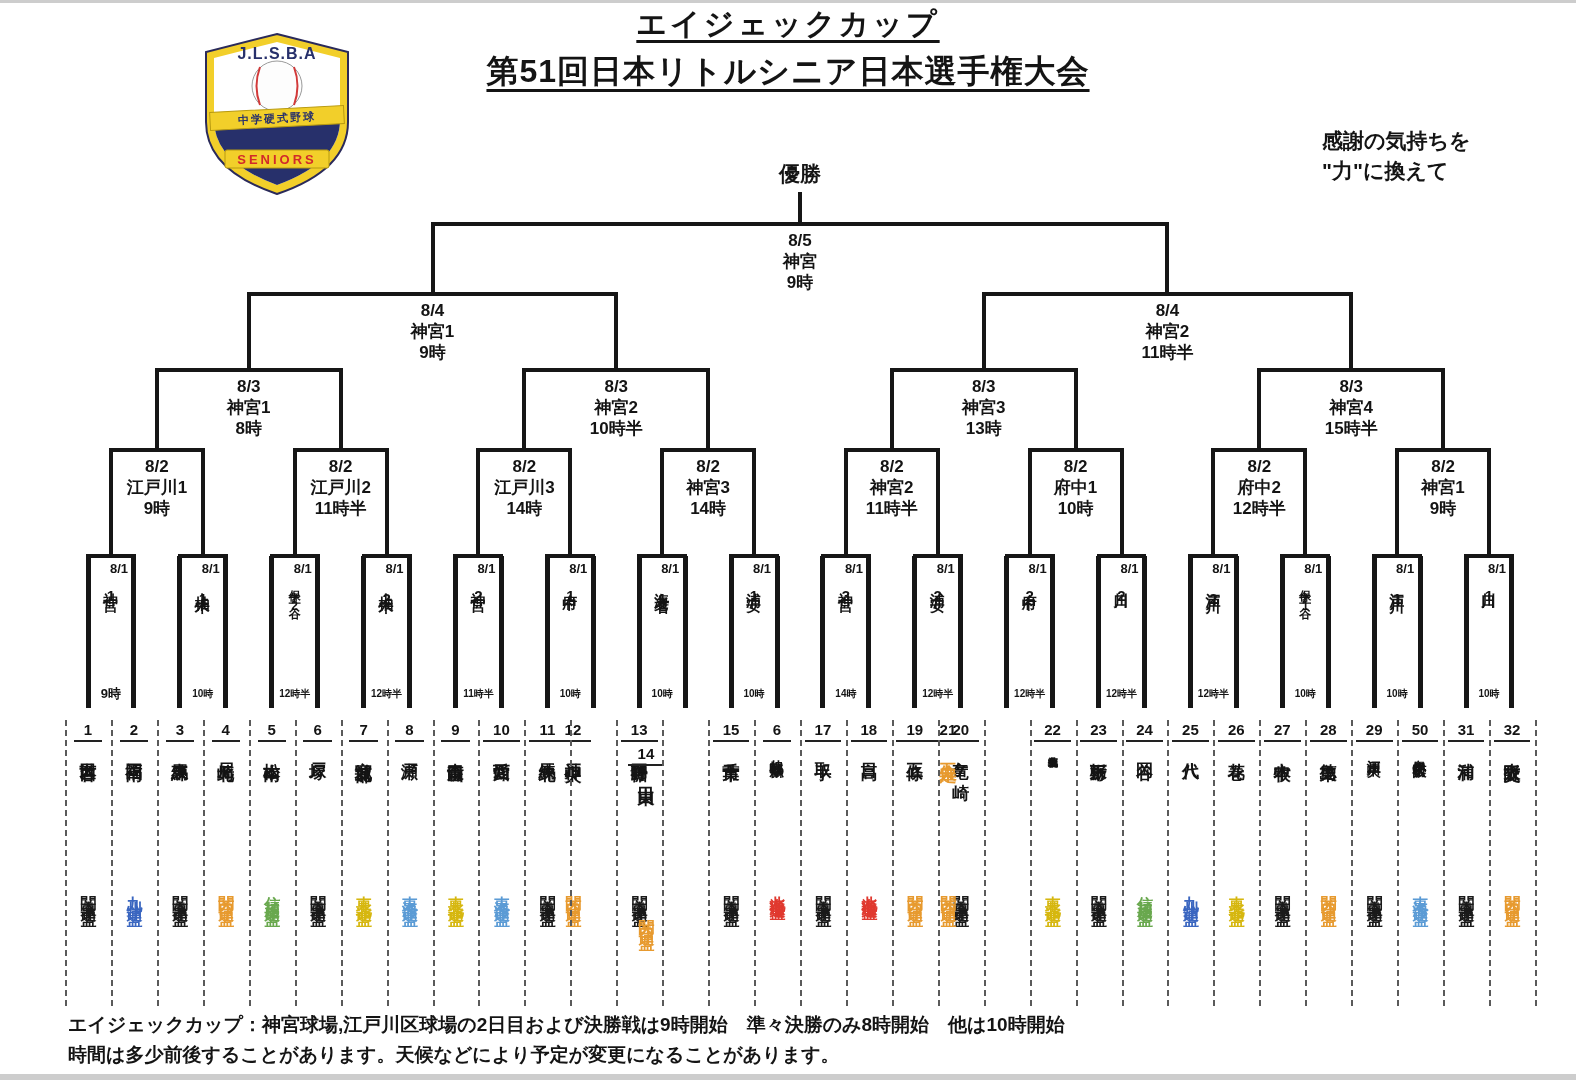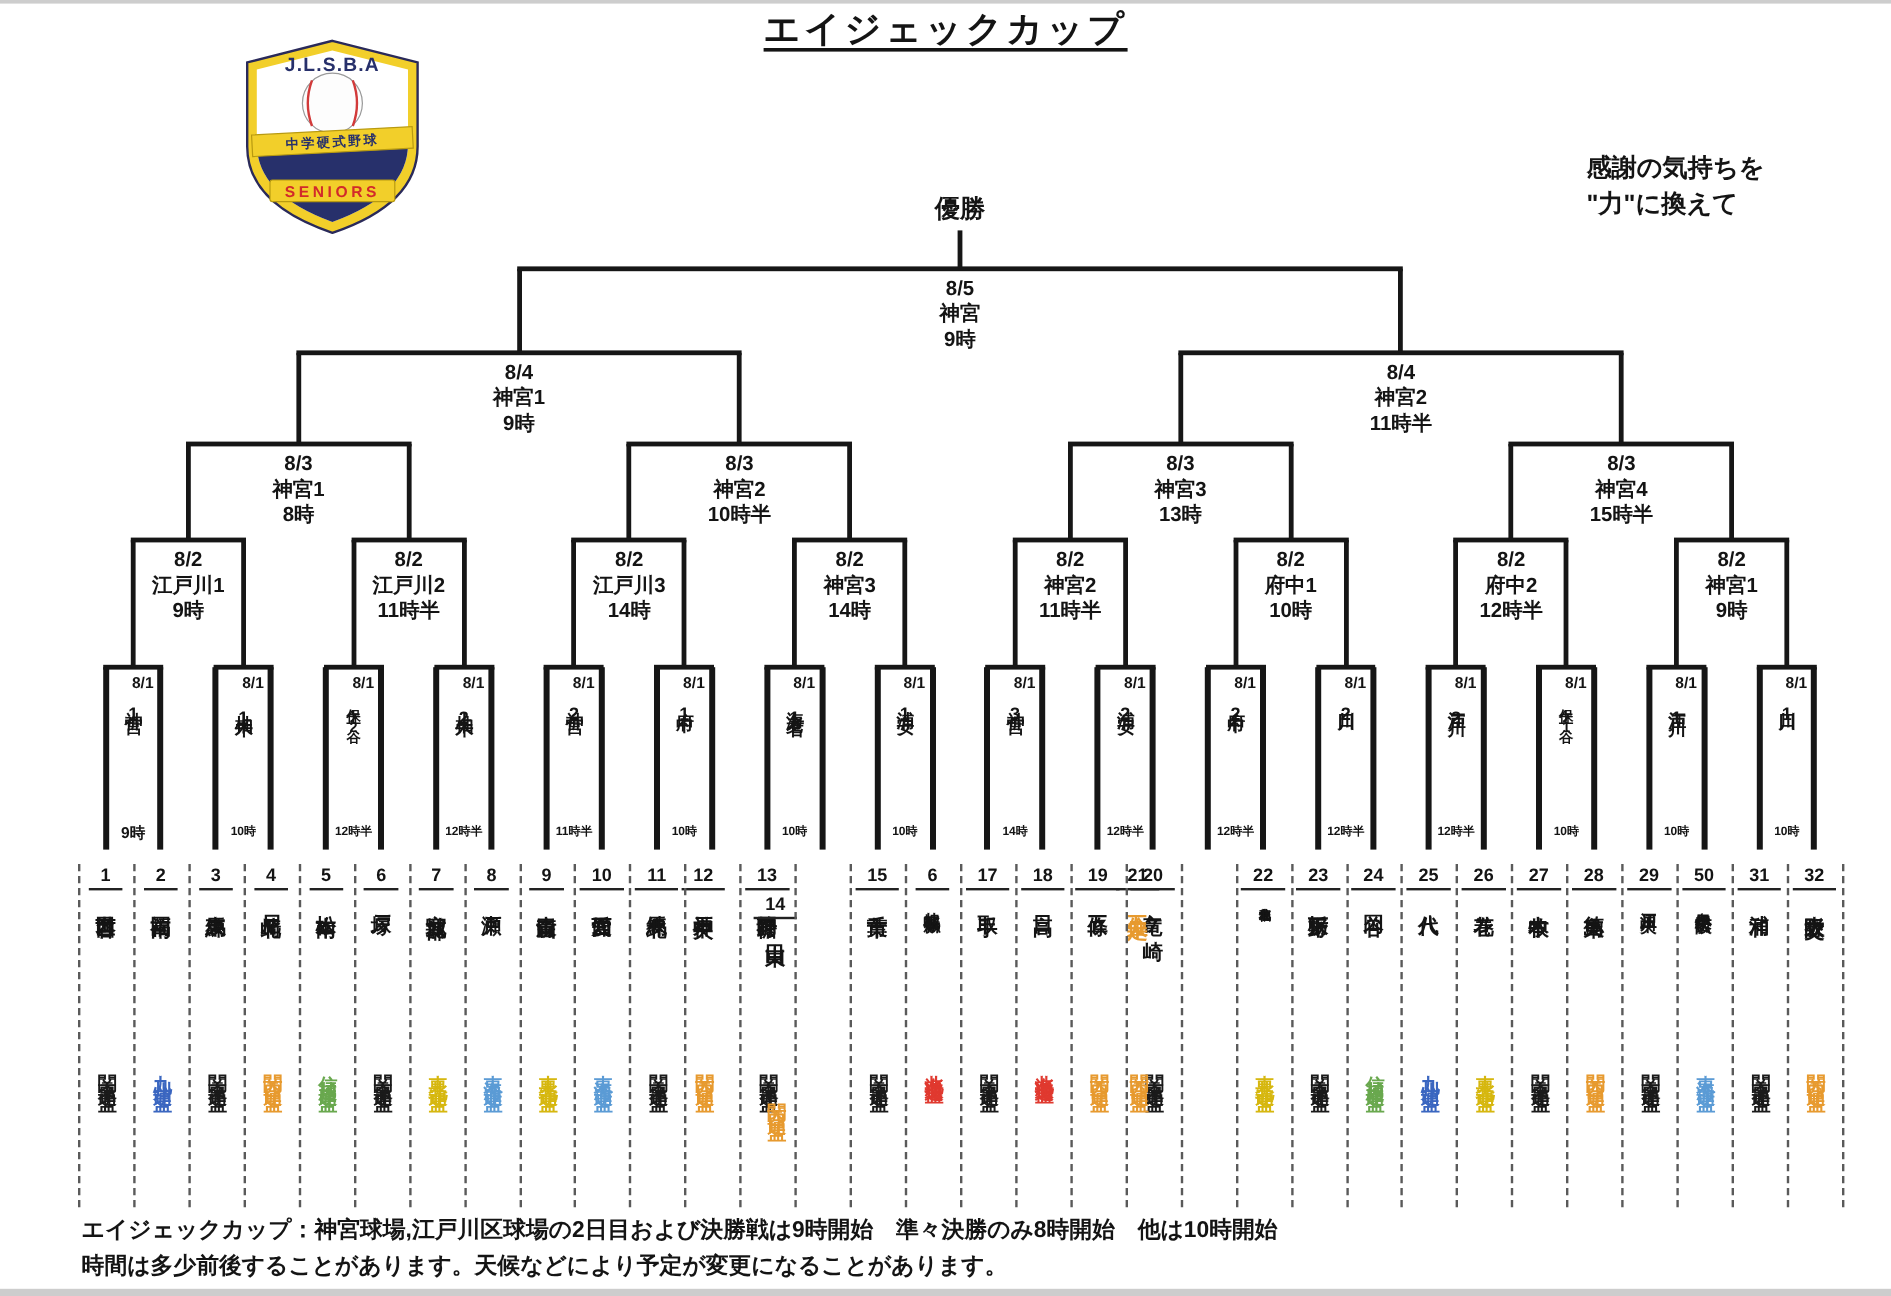--- a/index.html
+++ b/index.html
@@ -41,20 +41,21 @@
   #footer2{top:1042px;}
 </style>
 </head>
 <body>
 
 <div class="edge" id="edge-top"></div>
 <div class="edge" id="edge-bottom"></div>
 
 <div class="title-wrap">
   <div class="title1">エイジェックカップ</div>
+  <div class="title2">第51回日本リトルシニア日本選手権大会</div>
 </div>
 
 <svg width="170" height="172" viewBox="0 0 170 172" style="position:absolute;left:192px;top:28px;">
   <path d="M85 6 L156 24 L156 94 Q156 142 85 166 Q14 142 14 94 L14 24 Z" fill="#f2cf2a" stroke="#2a2a5a" stroke-width="2"></path>
   <path d="M85 14 L148 30 L148 92 Q148 134 85 157 Q22 134 22 92 L22 30 Z" fill="#ffffff"></path>
   <path d="M22 86 L148 86 L148 92 Q148 134 85 157 Q22 134 22 92 Z" fill="#27306b"></path>
   <circle cx="85" cy="58" r="25" fill="#fdfdfd" stroke="#9a9a9a" stroke-width="1"></circle>
   <path d="M68 39 Q61 58 68 77" stroke="#d23a3a" fill="none" stroke-width="2"></path>
   <path d="M102 39 Q109 58 102 77" stroke="#d23a3a" fill="none" stroke-width="2"></path>
   <g transform="rotate(-3 85 90)">
@@ -373,21 +374,21 @@
     <div class="teamcol" style="left: 478.447px; width: 45.935px;">
       <span class="tnum">10</span>
       <span class="tname" style="font-size: 17px;">愛知西</span>
       <span class="tleague" style="color: rgb(91, 155, 213);">東海連盟</span>
     </div>
     <div class="teamcol" style="left: 524.383px; width: 45.935px;">
       <span class="tnum">11</span>
       <span class="tname" style="font-size: 17px;">練馬北</span>
       <span class="tleague" style="color: rgb(26, 26, 26);">関東連盟</span>
     </div>
-    <div class="teamcol" style="left: 563px; width: 45.935px;">
+    <div class="teamcol" style="left: 550px; width: 45.935px;">
       <span class="tnum">12</span>
       <span class="tname" style="font-size: 17px;">神戸中央</span>
       <span class="tleague" style="color: rgb(231, 154, 47);">関西連盟</span>
     </div>
     <div class="teamcol" style="left: 616.253px; width: 45.935px;">
       <span class="tnum">13</span>
       <span class="tname" style="font-size: 17px;">静岡裾野</span>
       <span class="tleague" style="color: rgb(26, 26, 26);">関東連盟</span>
     </div>
     <div class="teamcol" style="left: 623px; width: 45.935px; margin-top: 24px;">

